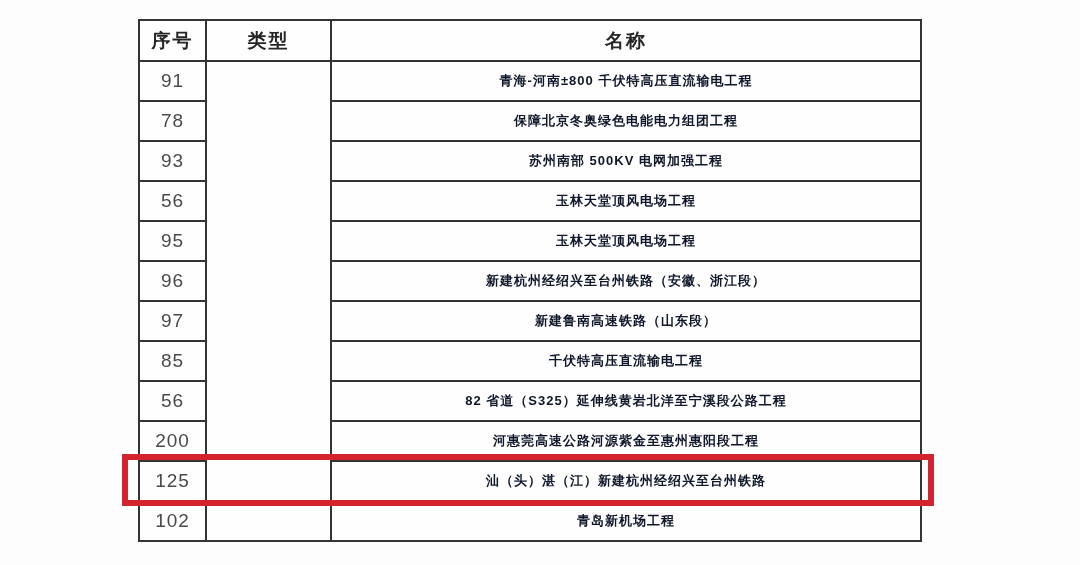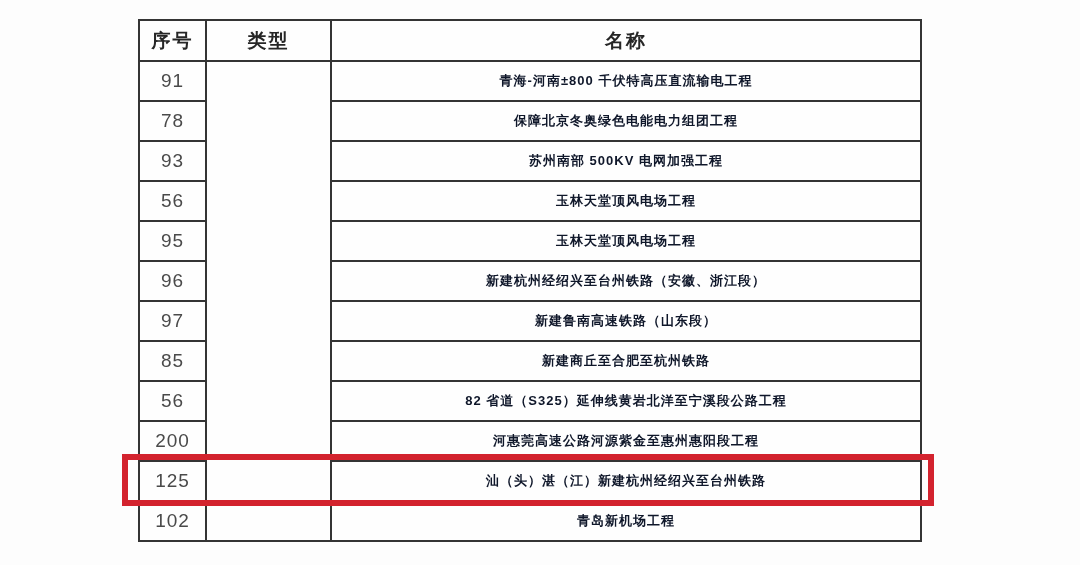--- a/index.html
+++ b/index.html
@@ -111,21 +111,21 @@
       <tr>
         <td class="cell-id">96</td>
         <td class="cell-name">新建杭州经绍兴至台州铁路（安徽、浙江段）</td>
       </tr>
       <tr>
         <td class="cell-id">97</td>
         <td class="cell-name">新建鲁南高速铁路（山东段）</td>
       </tr>
       <tr>
         <td class="cell-id">85</td>
-        <td class="cell-name">新建商丘至合肥至杭州铁路</td>
+        <td class="cell-name">千伏特高压直流输电工程</td>
       </tr>
       <tr>
         <td class="cell-id">56</td>
         <td class="cell-name">82 省道（S325）延伸线黄岩北洋至宁溪段公路工程</td>
       </tr>
       <tr>
         <td class="cell-id">200</td>
         <td class="cell-name">河惠莞高速公路河源紫金至惠州惠阳段工程</td>
       </tr>
       <tr>

